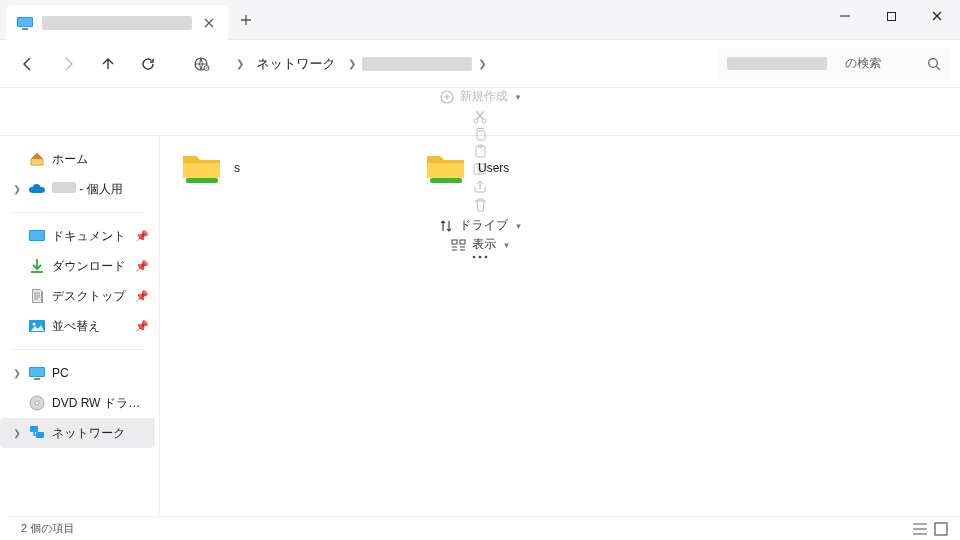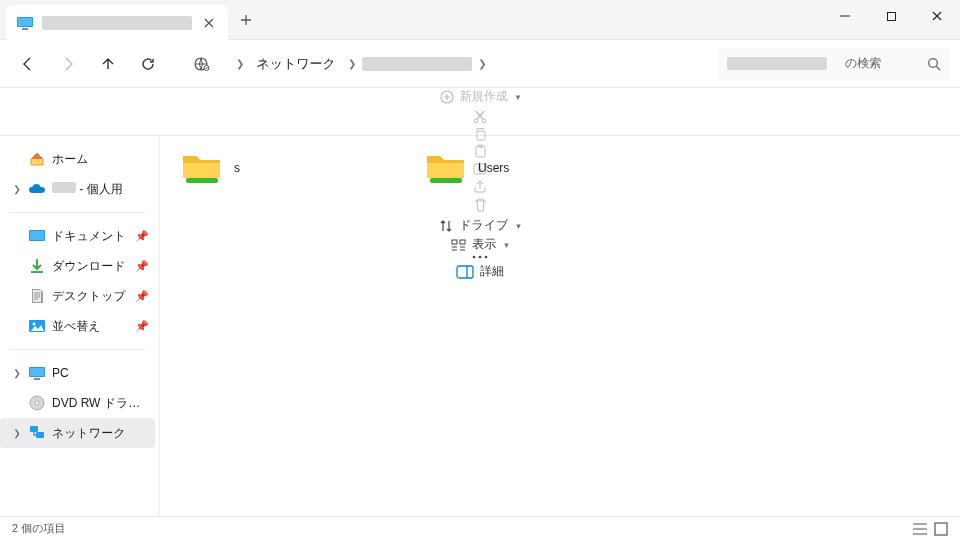--- a/index.html
+++ b/index.html
@@ -135,21 +135,21 @@
     .main{
       flex:1;padding:12px 16px;display:flex;gap:24px;align-content:flex-start;flex-wrap:wrap;
     }
     .file-item{
       width:220px;height:40px;display:flex;align-items:center;gap:10px;
       padding:2px 4px;cursor:pointer;border-radius:4px;
     }
     .folder-icon{width:44px;height:36px;position:relative;}
     .statusbar{
       height:24px;border-top:1px solid #eaeaea;
-      display:flex;align-items:center;padding:0 12px;font-size:11px;color:#555;
+      display:flex;align-items:center;padding:0 12px;font-size:11px;color:#555;margin-left:9px;
     }
     .status-right{margin-left:auto;display:flex;gap:6px;}
     svg{display:block;}
   </style>
 </head>
 <body>
 
 <div class="titlebar">
   <div class="tab">
     <span class="side-icon">
@@ -305,27 +305,20 @@
     <span class="chev">▾</span>
   </div>
   <div class="tb-btn enabled">
     <svg width="16" height="4" viewBox="0 0 16 4">
         <circle cx="2" cy="2" r="1.3" fill="#444"></circle>
         <circle cx="8" cy="2" r="1.3" fill="#444"></circle>
         <circle cx="14" cy="2" r="1.3" fill="#444"></circle>
       </svg>
   </div>
   <div class="tb-spacer"></div>
-  <div class="tb-btn enabled">
-    <svg width="18" height="14" viewBox="0 0 18 14">
-        <rect x="1" y="1" width="16" height="12" rx="2" stroke="#0a84d0" fill="none" stroke-width="1.3"></rect>
-        <path d="M11 1 V13" stroke="#0a84d0" stroke-width="1.3"></path>
-      </svg>
-    <span>詳細</span>
-  </div>
 </div>
 
 <div class="content">
   <div class="sidebar">
     <div class="side-item">
       <span class="side-chev"></span>
       <span class="side-icon">
         <svg width="16" height="16" viewBox="0 0 16 16">
             <path d="M2 8 L8 2 L14 8 V14 H2 Z" fill="#ffd26a" stroke="#d9a32a"></path>
             <path d="M8 2 L14 8 H2 Z" fill="#e07a3a"></path>

